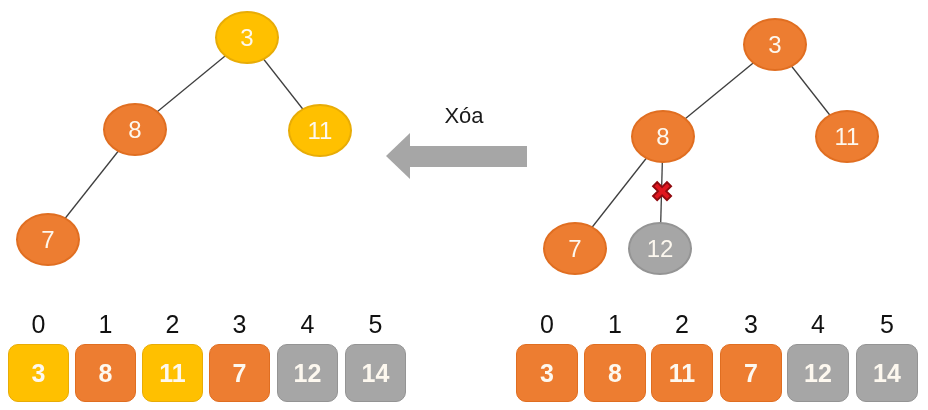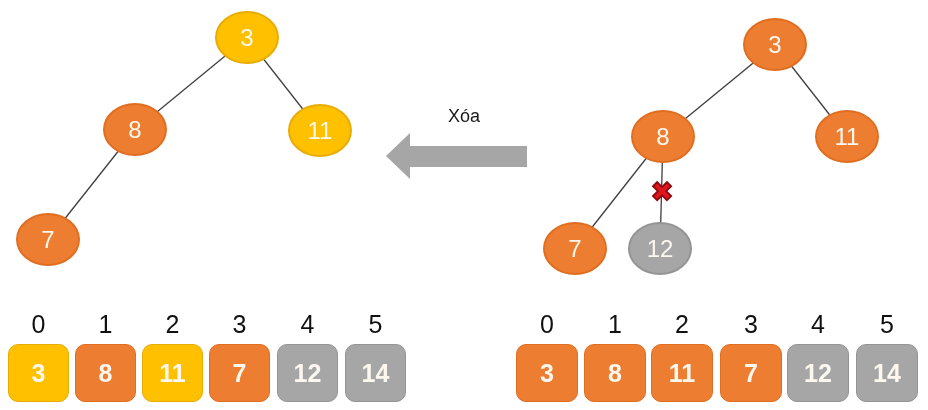--- a/index.html
+++ b/index.html
@@ -14,21 +14,21 @@
   .node.yellow{background:#FFC000;border:2px solid #e8ac06;}
   .node.orange{background:#ED7D31;border:2px solid #e06e21;}
   .node.gray{background:#A6A6A6;border:2px solid #949494;}
   .xmark{
     position:absolute;left:646px;top:177px;width:32px;height:30px;z-index:3;
     color:#e0161f;font-size:27px;font-weight:bold;line-height:30px;text-align:center;
     -webkit-text-stroke:1px #8e0b10;
   }
   .op-label{
     position:absolute;left:399px;top:99px;width:130px;height:34px;z-index:2;
-    text-align:center;font-size:18px;color:#1a1a1a;line-height:34px;
+    text-align:center;font-size:22px;color:#1a1a1a;line-height:34px;
   }
   .arrow-body{position:absolute;left:409px;top:146px;width:118px;height:21px;background:#A6A6A6;z-index:1;}
   .arrow-head{
     position:absolute;left:386px;top:133px;width:0;height:0;z-index:1;
     border-top:23px solid transparent;border-bottom:23px solid transparent;
     border-right:24px solid #A6A6A6;
   }
   .idx{
     position:absolute;top:306px;height:36px;line-height:36px;z-index:2;
     text-align:center;font-size:25px;color:#111111;

